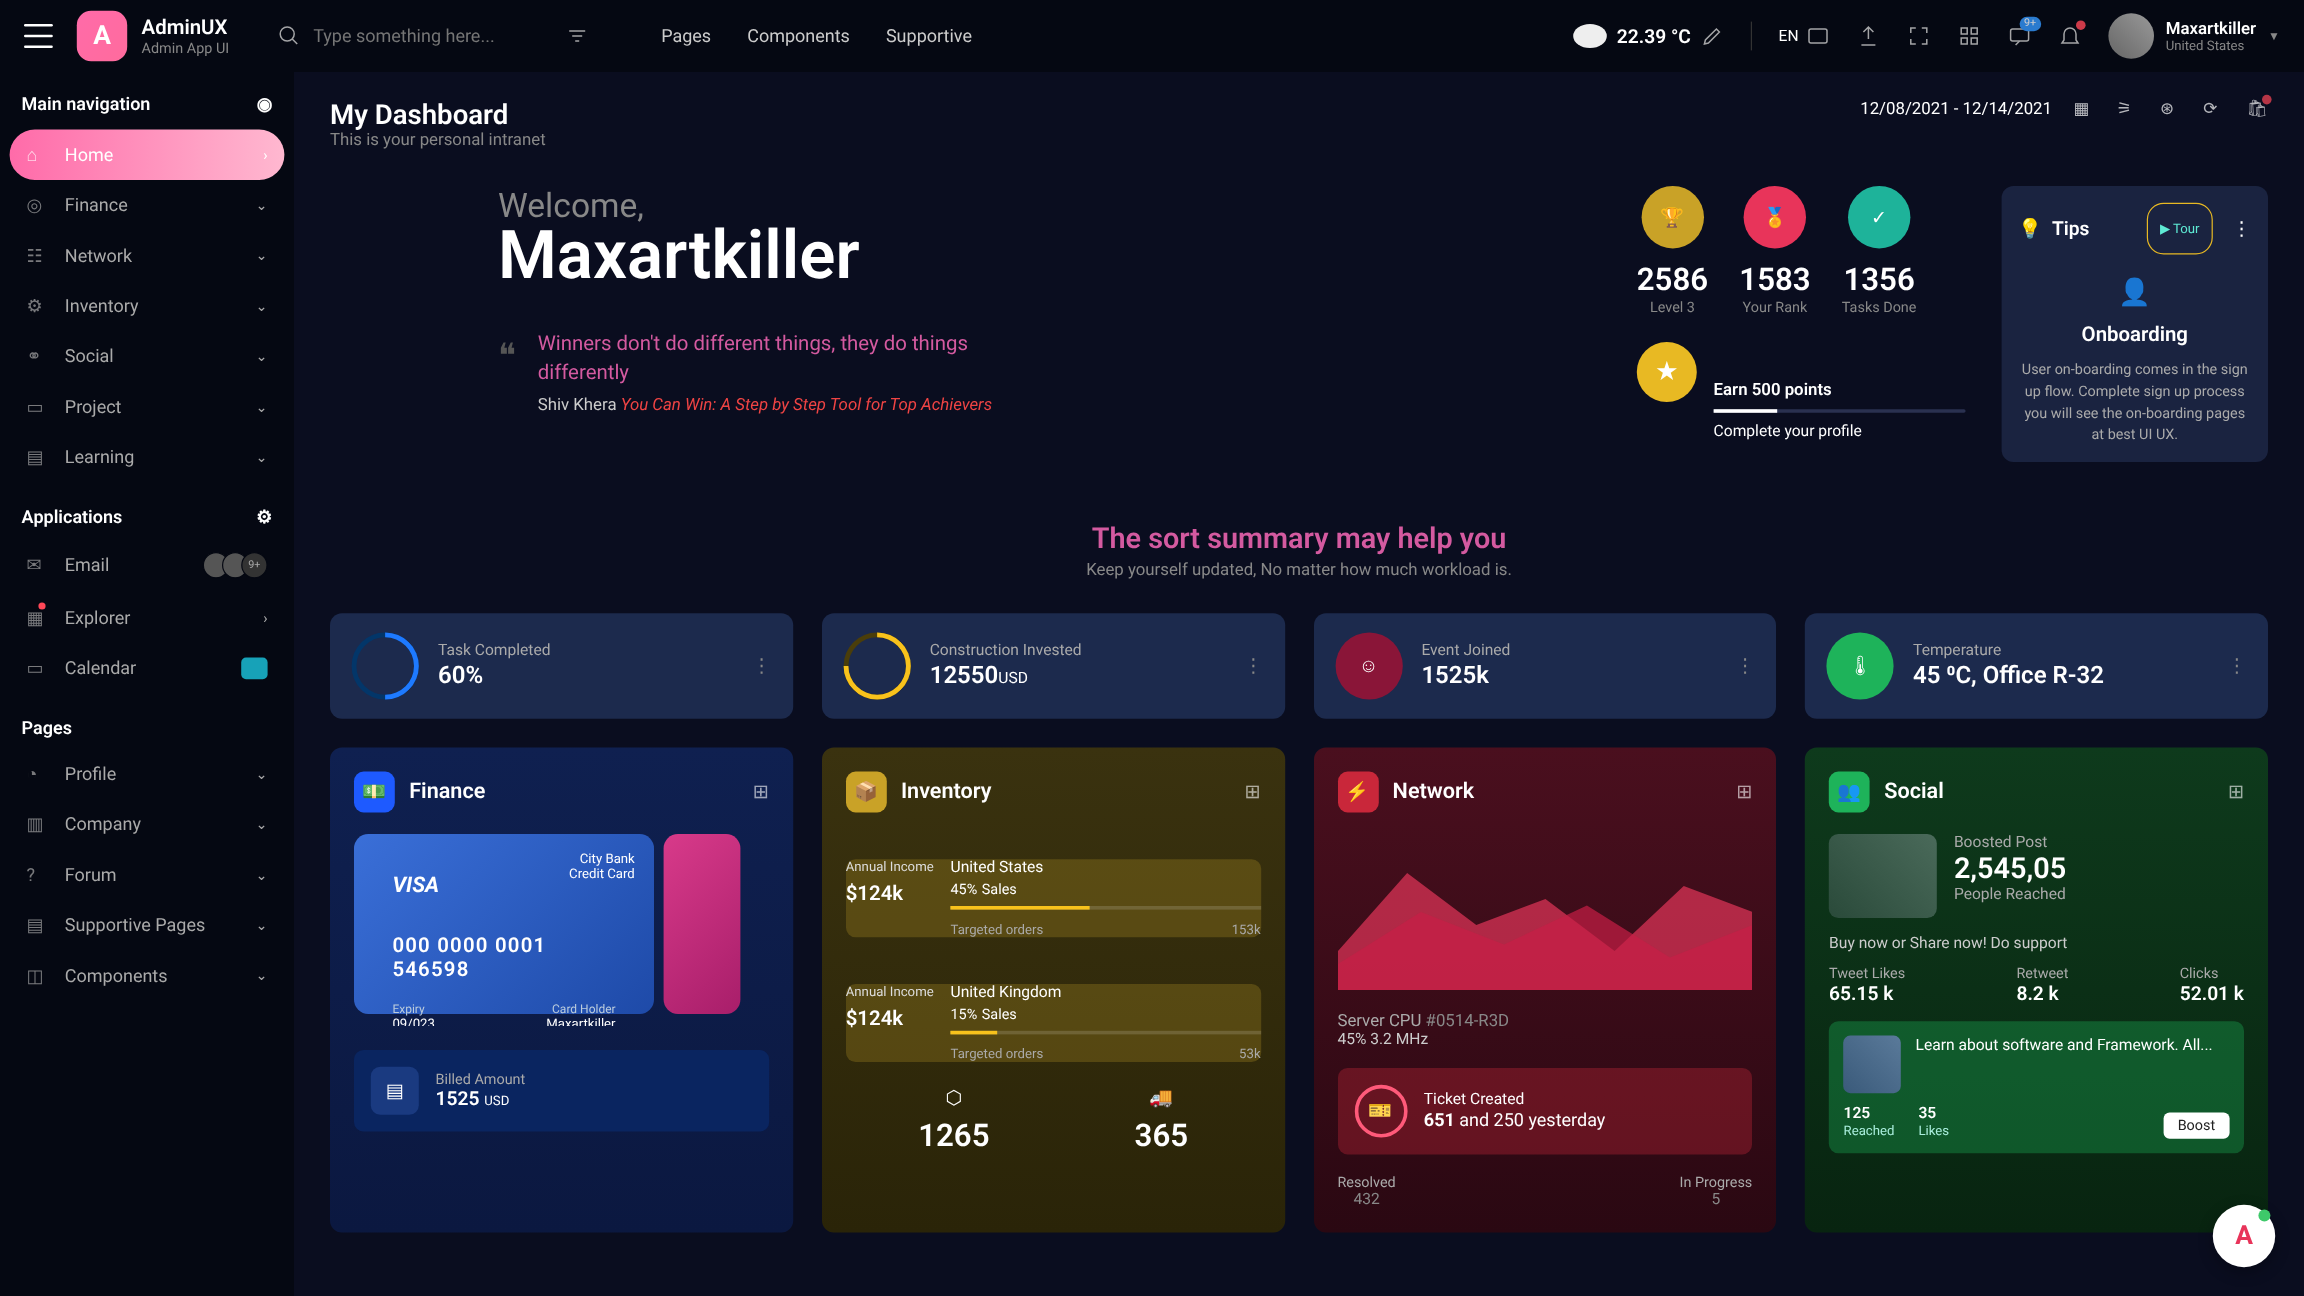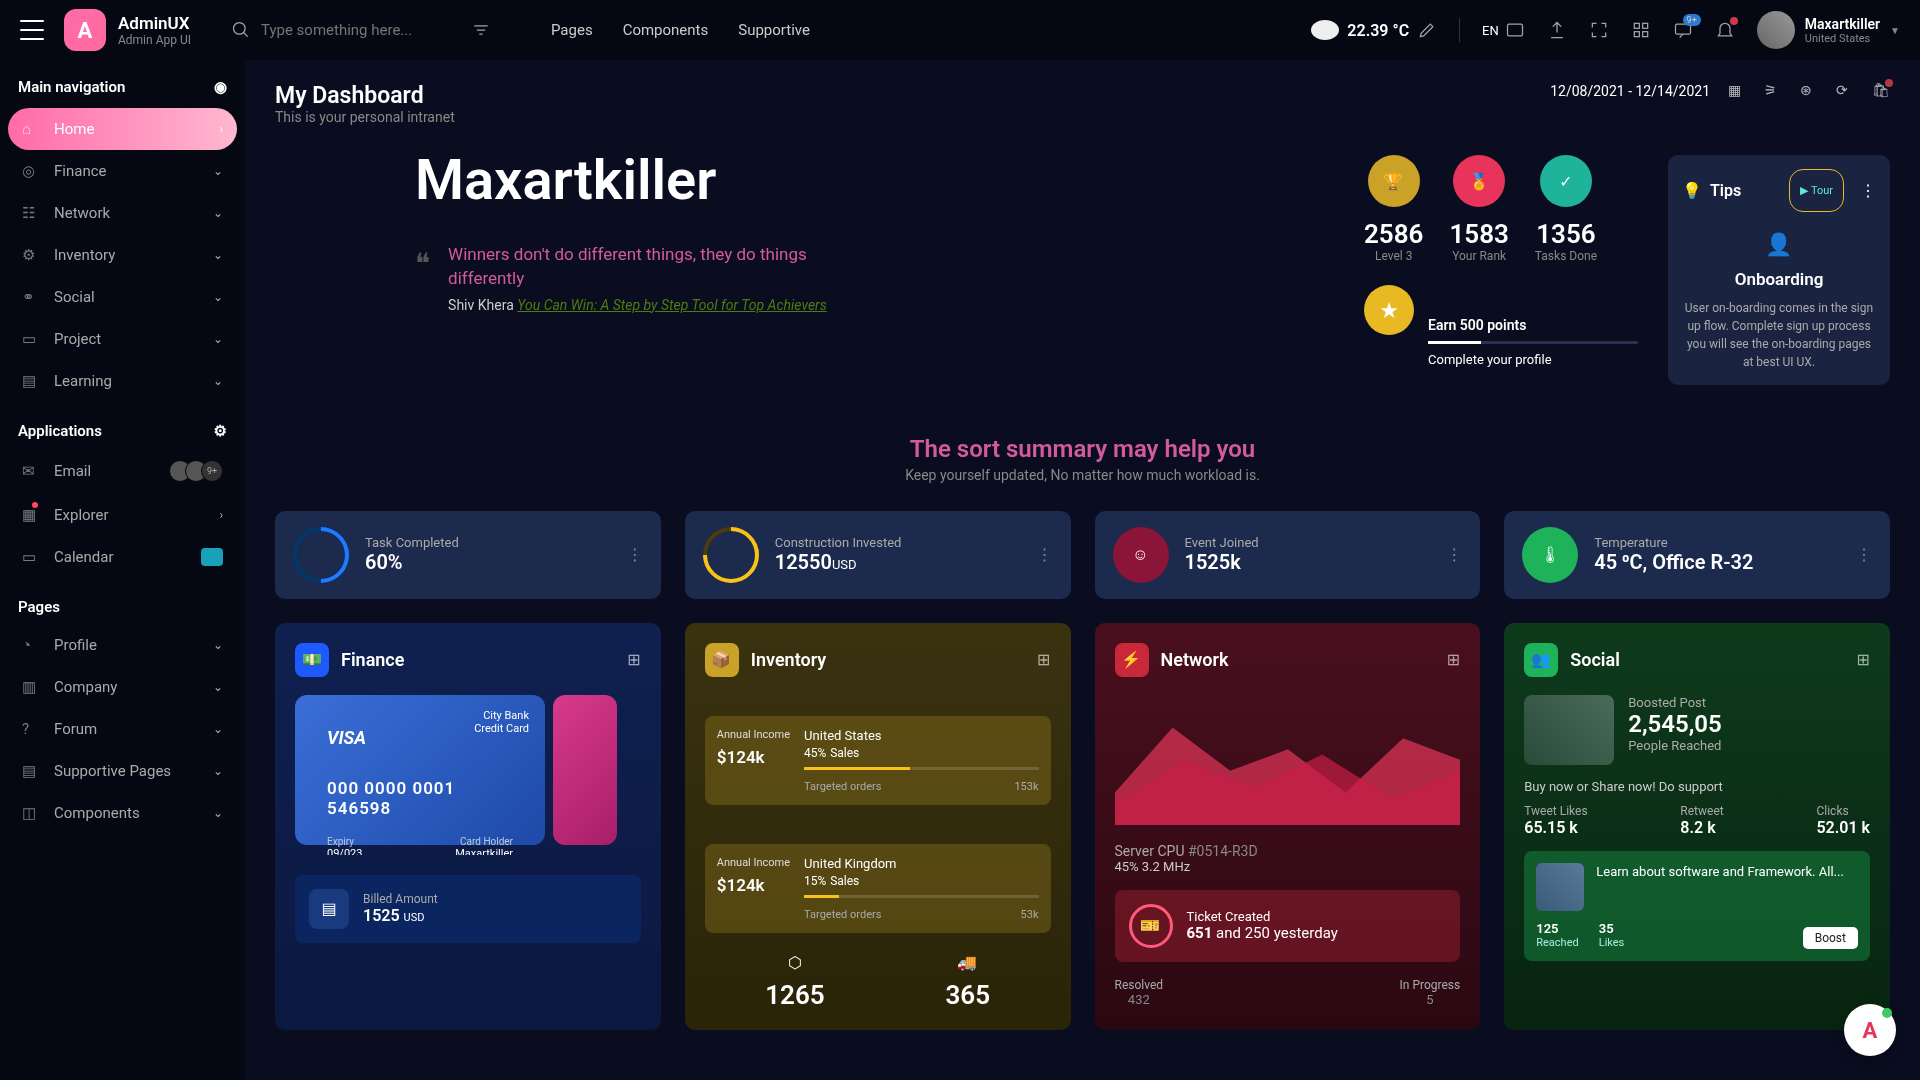--- a/index.html
+++ b/index.html
@@ -52,21 +52,21 @@
 .page-tool-icon { width:18px; height:18px; opacity:0.7; cursor:pointer; }
 
 .welcome-row { display:flex; gap:30px; margin-bottom:50px; padding-left:140px; }
 .welcome-text { flex:1; }
 .welcome-small { font-size:28px; color:#888; }
 .welcome-name { font-size:56px; font-weight:600; margin-top:-8px; }
 .quote-box { margin-top:30px; display:flex; gap:18px; }
 .quote-mark { font-size:28px; color:#555; margin-top:4px; }
 .quote-main { color:#d45aa0; font-size:17px; line-height:1.4; max-width:400px; }
 .quote-author { font-size:14px; color:#ccc; margin-top:6px; }
-.quote-author em { font-style:italic; color:#4d7c0f;text-decoration:underline; }
+.quote-author em { font-style:italic; color:#ef4444; }
 
 .stats-block { display:flex; gap:30px; align-items:flex-start; }
 .stat-pills { display:flex; gap:26px; }
 .stat-pill { text-align:center; }
 .stat-circle { width:52px; height:52px; border-radius:50%; display:flex; align-items:center; justify-content:center; margin:0 auto 12px; }
 .stat-circle.gold { background:#c9a227; }
 .stat-circle.red { background:#e8345a; }
 .stat-circle.teal { background:#1eb39a; }
 .stat-num { font-size:26px; font-weight:600; }
 .stat-label { font-size:12px; color:#888; }
@@ -127,21 +127,21 @@
 .cc-number { font-size:17px; font-weight:600; letter-spacing:1px; margin-top:30px; }
 .cc-row { display:flex; justify-content:space-between; margin-top:18px; font-size:11px; }
 .cc-label { color:#bcd; font-size:10px; }
 .finance-stats { display:flex; justify-content:space-between; font-size:13px; margin-top:8px; }
 .fin-label { color:#aaa; font-size:12px; }
 .fin-val { font-size:16px; font-weight:600; }
 .fin-pct { color:#3ec96a; font-size:12px; }
 .billed-card { background:#0a2560; border-radius:8px; padding:14px; display:flex; gap:14px; margin-top:20px; align-items:center; }
 .billed-icon { width:40px; height:40px; border-radius:8px; background:#1a3a80; display:flex; align-items:center; justify-content:center; }
 
-.inv-block { background:rgba(201,162,39,0.25); border-radius:8px; padding:12px; margin-bottom:12px; display:flex; gap:14px;margin-top:39px; }
+.inv-block { background:rgba(201,162,39,0.25); border-radius:8px; margin-bottom:12px; display:flex; gap:14px;margin-top:39px; }
 .inv-left { text-align:left; }
 .inv-ann { font-size:11px; color:#ddd; }
 .inv-amt { font-size:17px; font-weight:600; margin-top:6px; }
 .inv-right { flex:1; font-size:12px; }
 .inv-country { font-size:13px; }
 .inv-pct { font-size:15px; font-weight:600; }
 .inv-pct span { font-size:12px; font-weight:normal; }
 .inv-bar { height:3px; background:rgba(255,255,255,0.15); margin:6px 0 10px; position:relative; }
 .inv-bar::after { content:''; position:absolute; left:0; top:0; height:100%; background:#f8c21c; }
 .inv-bar.w45::after { width:45%; }
@@ -366,20 +366,21 @@
       <span class="page-tool-icon">▦</span>
       <span class="page-tool-icon">⚞</span>
       <span class="page-tool-icon">⊛</span>
       <span class="page-tool-icon">⟳</span>
       <span class="page-tool-icon" style="position:relative">🛍<span class="badge-dot"></span></span>
     </div>
   </div>
 
   <div class="welcome-row">
     <div class="welcome-text">
+      <div class="welcome-small">Welcome,</div>
       <div class="welcome-name">Maxartkiller</div>
       <div class="quote-box">
         <div class="quote-mark">❝</div>
         <div>
           <div class="quote-main">Winners don't do different things, they do things differently</div>
           <div class="quote-author"><span>Shiv Khera</span> <em>You Can Win: A Step by Step Tool for Top Achievers</em></div>
         </div>
       </div>
     </div>
     <div class="stats-block">

